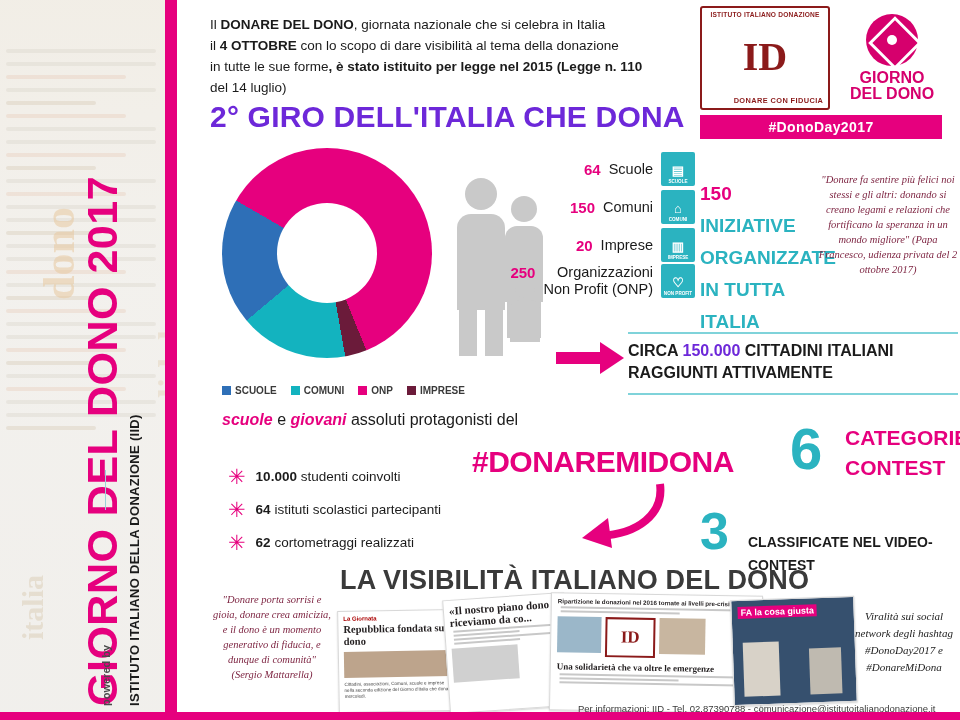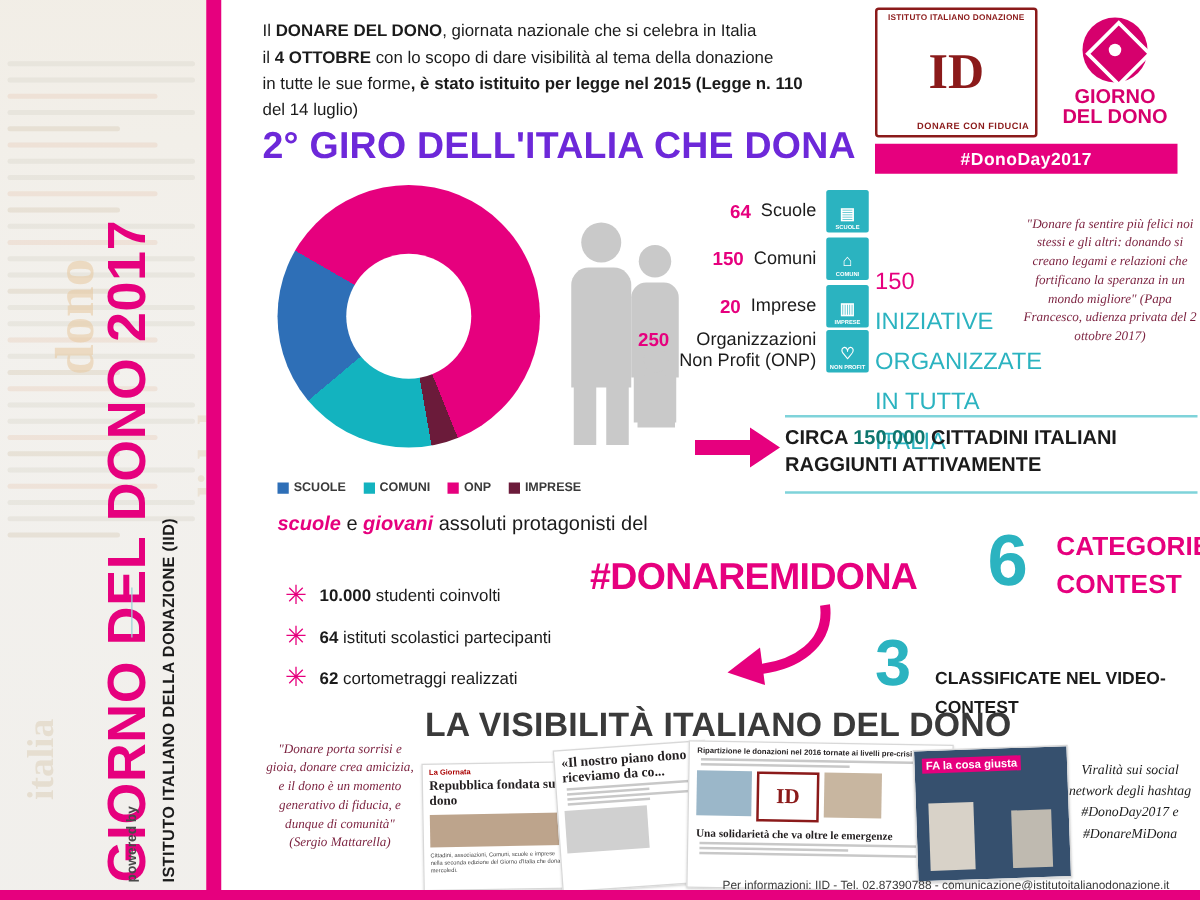--- a/index.html
+++ b/index.html
@@ -81,31 +81,31 @@
   .sq .gl{font-size:13px;line-height:13px;margin-bottom:2px;}
   .stat.onp{align-items:flex-start;}
   .stat.onp .lbl{text-align:right;line-height:17px;}
 
   
   .people{position:absolute;left:455px;top:160px;width:120px;height:200px;}
   .person{position:absolute;background:#c9c9c9;}
   .p-head{border-radius:50%;}
 
   
-  .iniz{position:absolute;left:700px;top:178px;width:130px;font-size:19px;font-weight:normal;color:#2bb3c0;line-height:32px;margin-top:32px;}
+  .iniz{position:absolute;left:700px;top:178px;width:130px;font-size:19px;font-weight:bold;color:#2bb3c0;line-height:32px;}
   .iniz .n{color:#e6007e;}
 
   
   .quote-papa{position:absolute;left:818px;top:172px;width:140px;font-family:"Liberation Serif",serif;
     font-style:italic;font-size:10.5px;line-height:15px;color:#7a1f3d;text-align:center;}
 
   
   .arrow1{position:absolute;left:556px;top:340px;width:70px;height:36px;}
   .cittadini{position:absolute;left:628px;top:340px;width:330px;font-size:16px;font-weight:bold;color:#1b1b1b;line-height:22px;}
-  .cittadini .n{color:#0f766e;margin-top:26px;}
+  .cittadini .n{color:#6d28d9;margin-top:26px;}
   .hr-teal{position:absolute;left:628px;top:332px;width:330px;height:2px;background:#7fd3da;}
   .hr-teal2{position:absolute;left:628px;top:393px;width:330px;height:2px;background:#7fd3da;}
 
   
   .scuole-txt{position:absolute;left:222px;top:408px;width:330px;font-size:16px;line-height:23px;color:#1b1b1b;}
   .scuole-txt .em{color:#e6007e;font-style:italic;font-weight:bold;}
   .bullets{position:absolute;left:228px;top:460px;width:300px;}
   .bullet{display:flex;align-items:center;gap:10px;height:33px;font-size:13.5px;color:#1b1b1b;}
   .ast{color:#e6007e;font-size:21px;line-height:21px;}
   .bullet .n{font-weight:bold;}

